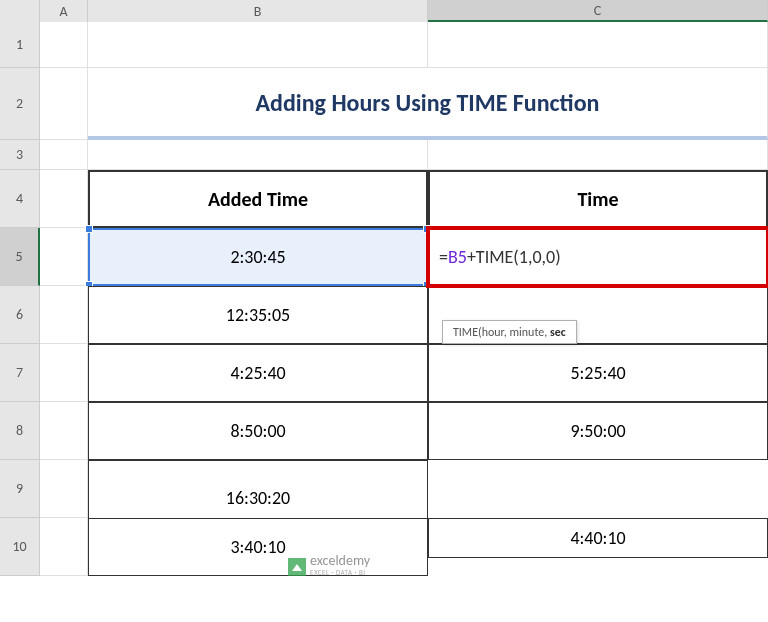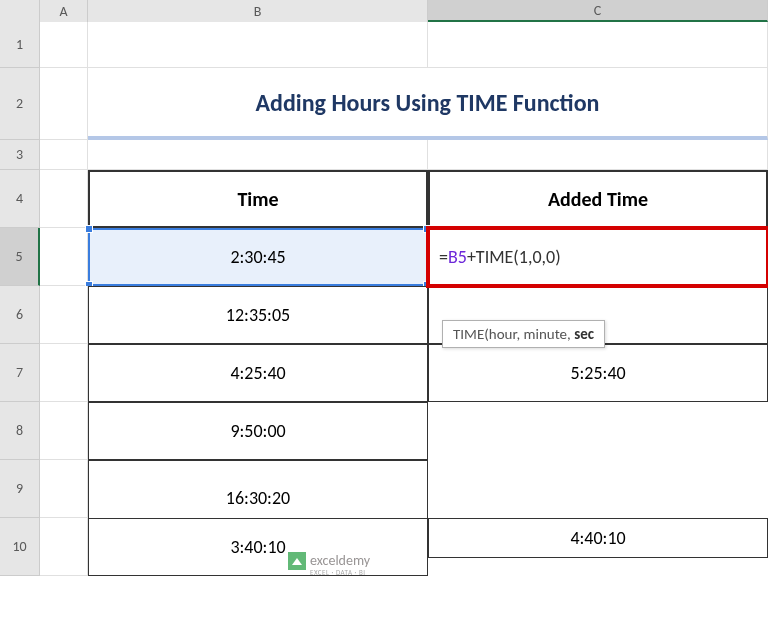--- a/index.html
+++ b/index.html
@@ -129,32 +129,32 @@
   pointer-events: none;
   z-index: 5;
 }
 .tooltip {
   position: absolute;
   top: 320px;
   left: 442px;
   background: #ffffff;
   border: 1px solid #b0b0b0;
   padding: 4px 10px;
-  font-size: 15px;
+  font-size: 12px;
   color: #555;
   z-index: 10;
   box-shadow: 1px 1px 3px rgba(0,0,0,0.15);
 }
 .tooltip b { color: #333; }
 .watermark {
   position: absolute;
   bottom: 46px;
   left: 288px;
   display: flex;
-  align-items: flex-start;
+  align-items: flex-end;
   gap: 4px;
   opacity: 0.75;
   z-index: 3;
 }
 .wm-icon {
   width: 18px;
   height: 18px;
   background: #2ea24a;
   display: flex;
   align-items: center;
@@ -198,22 +198,22 @@
   <div class="row r-3">
     <div class="row-header" style="height:30px">3</div>
     <div class="cell col-A" style="height:30px"></div>
     <div class="cell col-B" style="height:30px"></div>
     <div class="cell col-C" style="height:30px"></div>
   </div>
 
   <div class="row r-data">
     <div class="row-header" style="height:58px">4</div>
     <div class="cell col-A" style="height:58px"></div>
+    <div class="cell table-header col-C" style="height:58px">Added Time</div>
     <div class="cell table-header col-B" style="height:58px">Time</div>
-    <div class="cell table-header col-C" style="height:58px">Added Time</div>
   </div>
 
   <div class="row r-data">
     <div class="row-header active" style="height:58px">5</div>
     <div class="cell col-A" style="height:58px"></div>
     <div class="cell data-cell col-B ref-cell" style="height:58px">
       <span>2:30:45</span>
       <div class="ref-border"></div>
       <div class="ref-handle h-tl"></div>
       <div class="ref-handle h-tr"></div>
@@ -238,20 +238,21 @@
   <div class="row r-data">
     <div class="row-header" style="height:58px">7</div>
     <div class="cell col-A" style="height:58px"></div>
     <div class="cell data-cell col-B" style="height:58px">4:25:40</div>
     <div class="cell data-cell col-C" style="height:58px">5:25:40</div>
   </div>
 
   <div class="row r-data">
     <div class="row-header" style="height:58px">8</div>
     <div class="cell col-A" style="height:58px"></div>
+    <div class="cell data-cell col-B" style="height:58px">8:50:00</div>
     <div class="cell data-cell col-C" style="height:58px">9:50:00</div>
   </div>
 
   <div class="row r-data">
     <div class="row-header" style="height:58px">9</div>
     <div class="cell col-A" style="height:58px"></div>
     <div class="cell data-cell col-C" style="height:76px">16:30:20</div>
   </div>
 
   <div class="row r-data">

